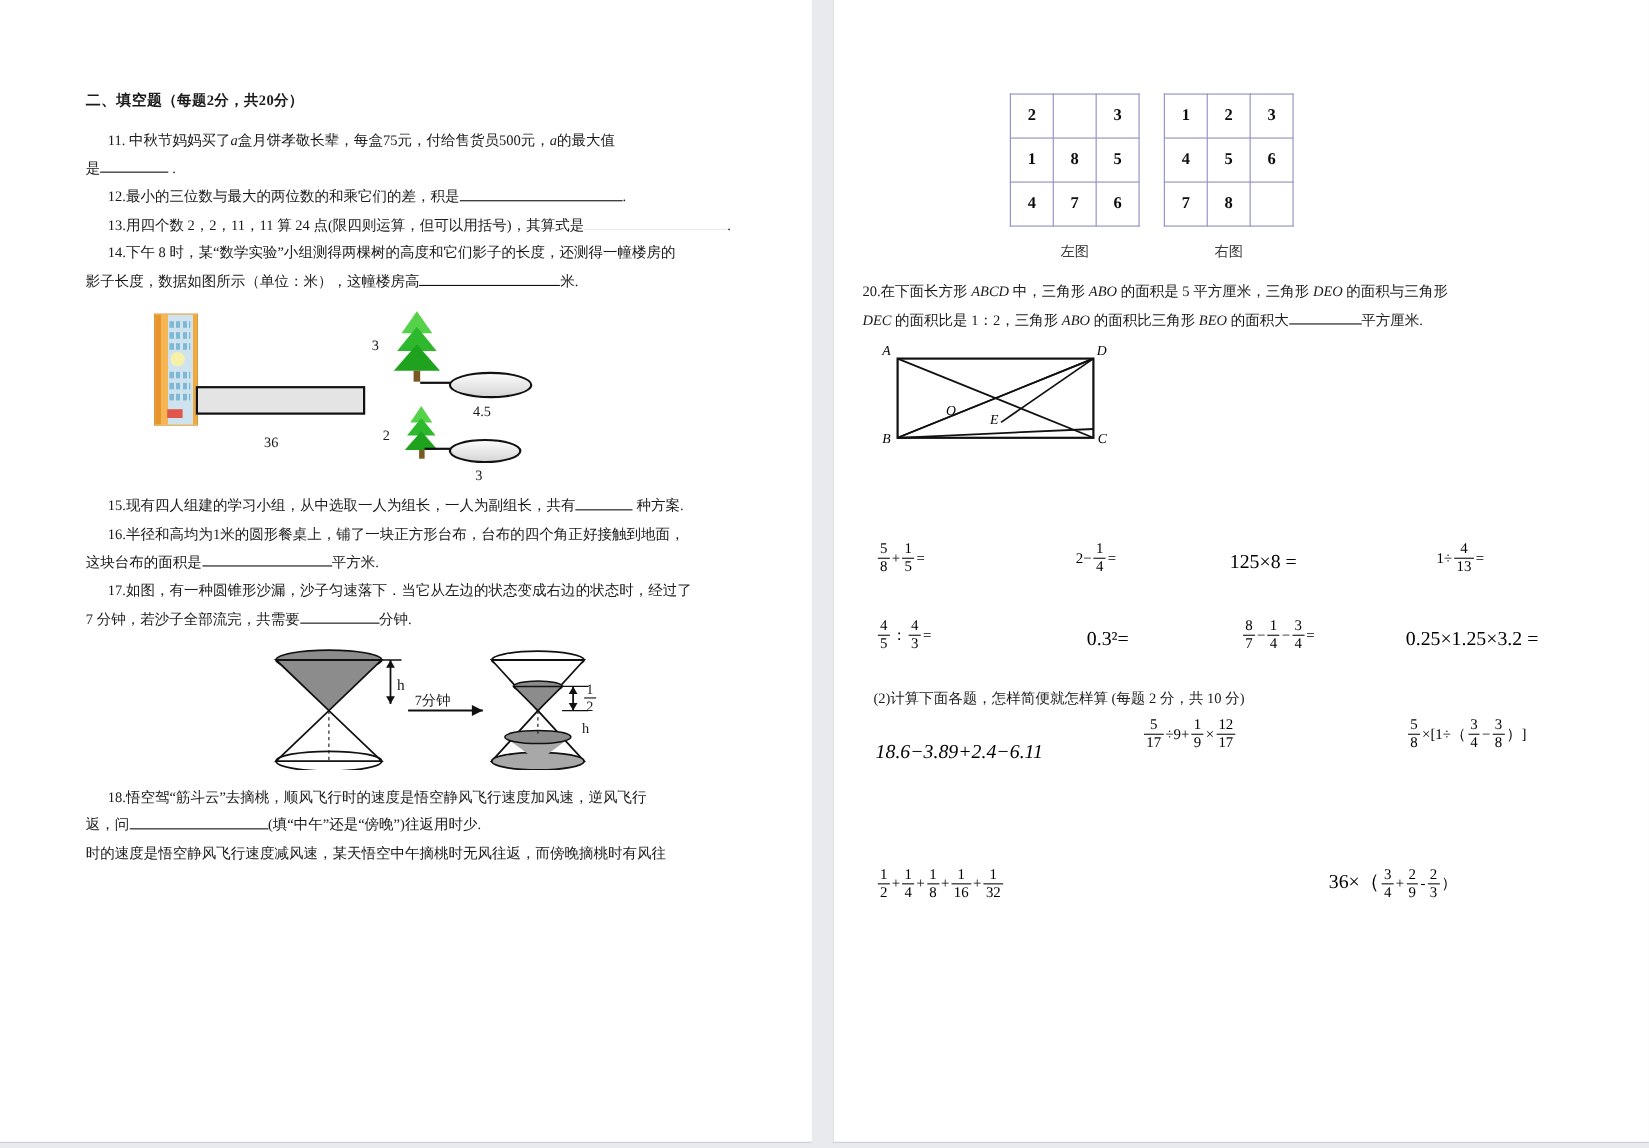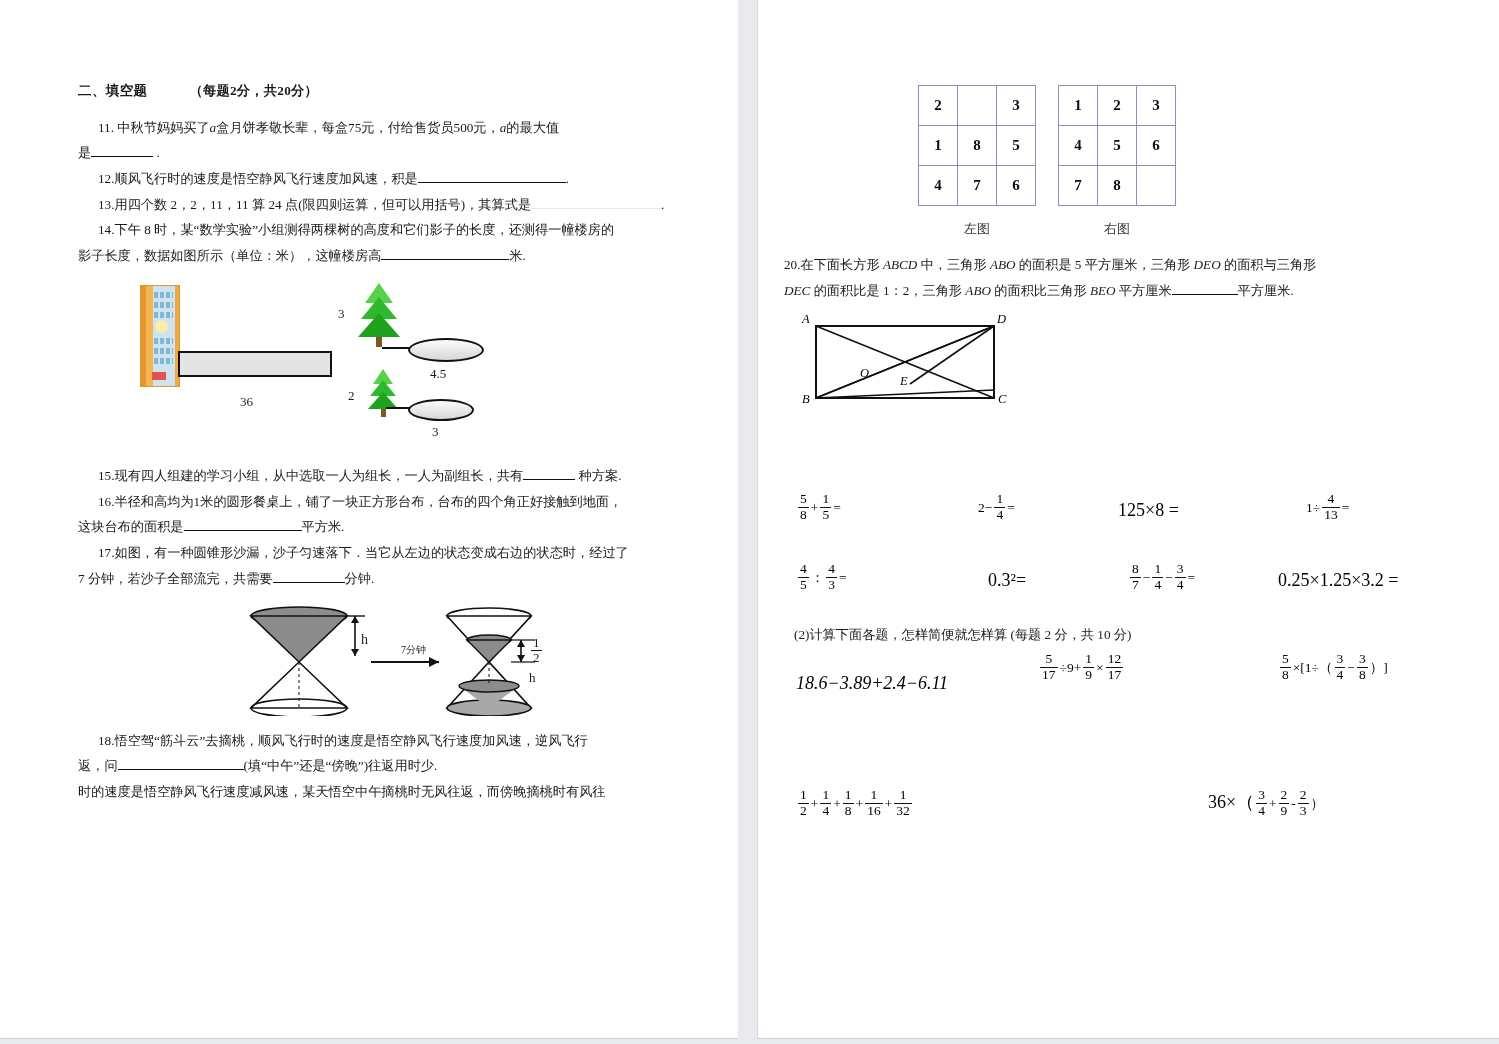--- a/index.html
+++ b/index.html
@@ -11,21 +11,21 @@
   }
   .spread{position:relative;width:1499px;height:1044px;}
   .page{position:absolute;top:0;background:#ffffff;height:1038px;
         border-bottom:1px solid #c8ccd4;}
   #page-left{left:0;width:738px;}
   #page-right{left:757px;width:742px;border-left:1px solid #d7dbe1;}
 
   .col{position:absolute;}
   .txt{font-size:13.2px;color:#1a1a1a;line-height:1.95;}
   .sec-title{font-weight:bold;font-size:13.6px;letter-spacing:.3px;}
-  .sec-title .score{font-size:13.2px;margin-left:42px;}
+  .sec-title .score{font-size:13.2px;}
   .qline{white-space:nowrap;}
   .indent{display:inline-block;width:20px;}
   .it{font-style:italic;}
   .blank{display:inline-block;border-bottom:1px solid #111;vertical-align:baseline;}
   .blank.b1{width:62px;}
   .blank.b2{width:148px;}
   .blank.b3{width:128px;}
   .blank.b4{width:52px;}
   .blank.b5{width:118px;}
   .blank.b6{width:72px;}
@@ -91,21 +91,21 @@
       </div>
 
       <div style="margin-top:10px;">
         <div class="qline"><span class="indent"></span><span>11.</span>
           <span>中秋节妈妈买了</span><span class="it">a</span><span>盒月饼孝敬长辈，每盒</span><span>75</span><span>元，付给售货员</span><span>500</span><span>元，</span><span class="it">a</span><span>的最大值</span>
         </div>
         <div class="qline"><span>是</span><span class="blank b1"></span>&nbsp;<span>.</span></div>
       </div>
 
       <div>
-        <div class="qline"><span class="indent"></span><span>12.</span><span>顺风飞行时的速度是悟空静风飞行速度加风速，积是</span><span class="blank b2"></span><span>.</span></div>
+        <div class="qline"><span class="indent"></span><span>12.</span><span>最小的三位数与最大的两位数的和乘它们的差，积是</span><span class="blank b2"></span><span>.</span></div>
       </div>
 
       <div>
         <div class="qline"><span class="indent"></span><span>13.</span><span>用四个数 2，2，11，11 算 24 点(限四则运算，但可以用括号)，其算式是</span><span class="blank faint"></span><span>.</span></div>
       </div>
 
       <div>
         <div class="qline"><span class="indent"></span><span>14.</span><span>下午 8 时，某“数学实验”小组测得两棵树的高度和它们影子的长度，还测得一幢楼房的</span></div>
         <div class="qline"><span>影子长度，数据如图所示（单位：米），这幢楼房高</span><span class="blank b3"></span><span>米.</span></div>
       </div>
@@ -140,21 +140,21 @@
           <div class="t2" style="left:2px;top:11px;border-left-width:13px;border-right-width:13px;border-bottom:16px solid #2eb82e;"></div>
           <div class="t3" style="left:0px;top:23px;border-left-width:15px;border-right-width:15px;border-bottom:17px solid #1fa31f;"></div>
           <div class="trunk" style="left:13px;top:40px;width:5px;height:8px;"></div>
         </div>
         <div class="stick" style="left:246px;top:124px;width:26px;"></div>
         <div class="ell" style="left:268px;top:116px;width:62px;height:18px;"></div>
         <div class="flbl" style="left:208px;top:100px;">2</div>
         <div class="flbl" style="left:292px;top:136px;">3</div>
       </div>
 
-      <div style="margin-top:32px;">
+      <div style="margin-top:16px;">
         <div class="qline"><span class="indent"></span><span>15.</span><span>现有四人组建的学习小组，从中选取一人为组长，一人为副组长，共有</span><span class="blank b4"></span>&nbsp;<span>种方案.</span></div>
       </div>
 
       <div>
         <div class="qline"><span class="indent"></span><span>16.</span><span>半径和高均为1米的圆形餐桌上，铺了一块正方形台布，台布的四个角正好接触到地面，</span></div>
         <div class="qline"><span>这块台布的面积是</span><span class="blank b5"></span><span>平方米.</span></div>
       </div>
 
       <div>
         <div class="qline"><span class="indent"></span><span>17.</span><span>如图，有一种圆锥形沙漏，沙子匀速落下．当它从左边的状态变成右边的状态时，经过了</span></div>
@@ -187,21 +187,21 @@
           <path d="M216 82 L246 104 L276 82 Z" fill="#a8a8a8" stroke="none"></path>
           <ellipse cx="246" cy="82" rx="30" ry="6" fill="#8c8c8c" stroke="#111" stroke-width="1.4"></ellipse>
           <path d="M246 58 L246 82" stroke="#111" stroke-width="1" stroke-dasharray="3,3"></path>
           <line x1="268" y1="36" x2="292" y2="36" stroke="#111" stroke-width="1.2"></line>
           <line x1="268" y1="58" x2="292" y2="58" stroke="#111" stroke-width="1.2"></line>
           <line x1="278" y1="36" x2="278" y2="58" stroke="#111" stroke-width="1.6"></line>
           <path d="M278 36 l-4 7 h8 Z" fill="#111"></path>
             <path d="M278 58 l-4 -7 h8 Z" fill="#111"></path>
         </svg>
         <div style="position:absolute;left:118px;top:22px;font-size:14px;">h</div>
-        <div style="position:absolute;left:134px;top:36px;font-size:10px;margin-left:24px;">7分钟</div>
+        <div style="position:absolute;left:134px;top:36px;font-size:13px;">7分钟</div>
         <div style="position:absolute;left:286px;top:32px;font-size:13px;">
           <span class="frac"><span class="n">1</span><span class="d">2</span></span><span>h</span>
         </div>
       </div>
 
       <div style="margin-top:14px;">
         <div class="qline"><span class="indent"></span><span>18.</span><span>悟空驾“筋斗云”去摘桃，顺风飞行时的速度是悟空静风飞行速度加风速，逆风飞行</span></div>
         <div class="qline"><span>返，问</span><span class="blank b7"></span><span>(填“中午”还是“傍晚”)往返用时少.</span></div>
         <div class="qline"><span>时的速度是悟空静风飞行速度减风速，某天悟空中午摘桃时无风往返，而傍晚摘桃时有风往</span></div>
       </div>
@@ -253,21 +253,21 @@
               <td>8</td>
               <td></td>
             </tr>
       </tbody>
         </table>
       <div class="gcap">右图</div>
     </div>
 
     <div class="col txt" style="left:26px;top:252px;width:700px;">
       <div class="qline"><span>20.在下面长方形 </span><span class="it">ABCD</span><span> 中，三角形 </span><span class="it">ABO</span><span> 的面积是 5 平方厘米，三角形 </span><span class="it">DEO</span><span> 的面积与三角形</span></div>
-      <div class="qline"><span class="it">DEC</span><span> 的面积比是 1：2，三角形 </span><span class="it">ABO</span><span> 的面积比三角形 </span><span class="it">BEO</span><span> 平方厘米</span><span class="blank b9"></span><span>平方厘米.</span></div>
+      <div class="qline"><span class="it">DEC</span><span> 的面积比是 1：2，三角形 </span><span class="it">ABO</span><span> 的面积比三角形 </span><span class="it">BEO</span><span> 的面积大</span><span class="blank b9"></span><span>平方厘米.</span></div>
     </div>
 
     <div class="figrect" style="position:absolute;left:40px;top:312px;">
       <svg width="225" height="105" viewBox="0 0 225 105">
         <rect x="18" y="14" width="178" height="72" fill="none" stroke="#111" stroke-width="2"></rect>
         <line x1="18" y1="14" x2="196" y2="86" stroke="#111" stroke-width="1.6"></line>
         <line x1="196" y1="14" x2="18" y2="86" stroke="#111" stroke-width="1.6"></line>
         <line x1="18" y1="86" x2="196" y2="14" stroke="#111" stroke-width="1.6"></line>
         <line x1="18" y1="86" x2="196" y2="78" stroke="#111" stroke-width="1.6"></line>
         <line x1="196" y1="14" x2="112" y2="72" stroke="#111" stroke-width="1.6"></line>

